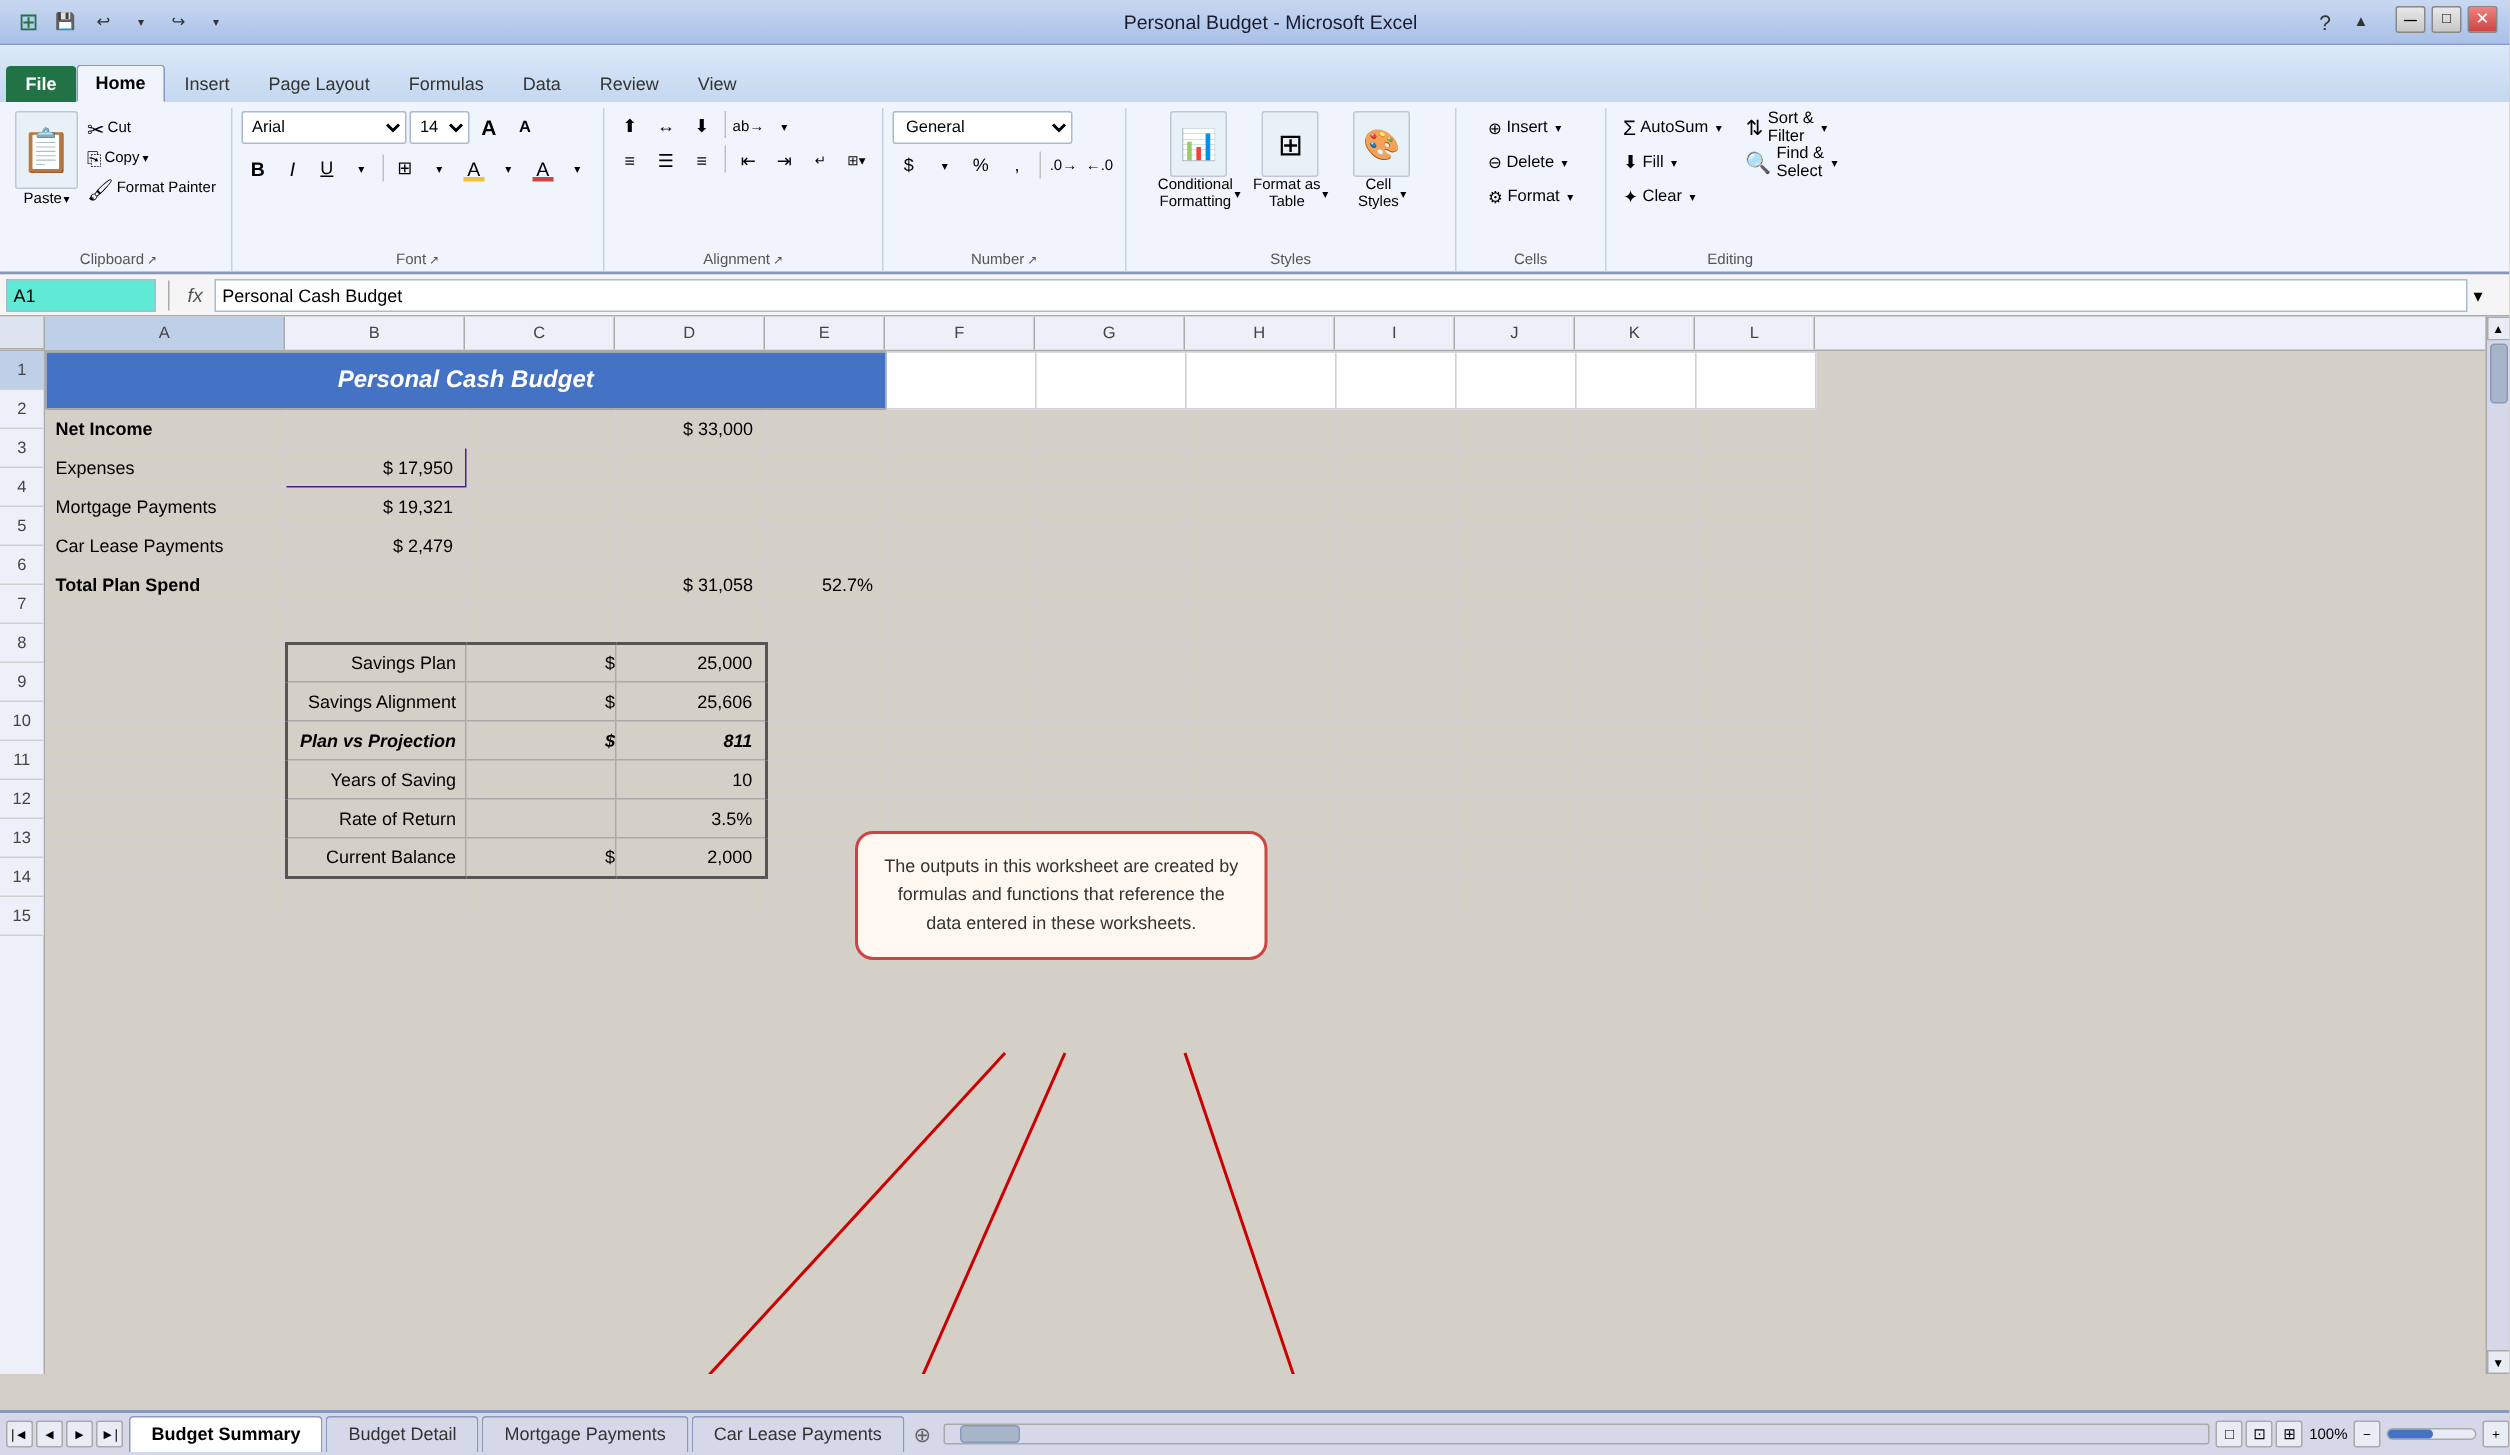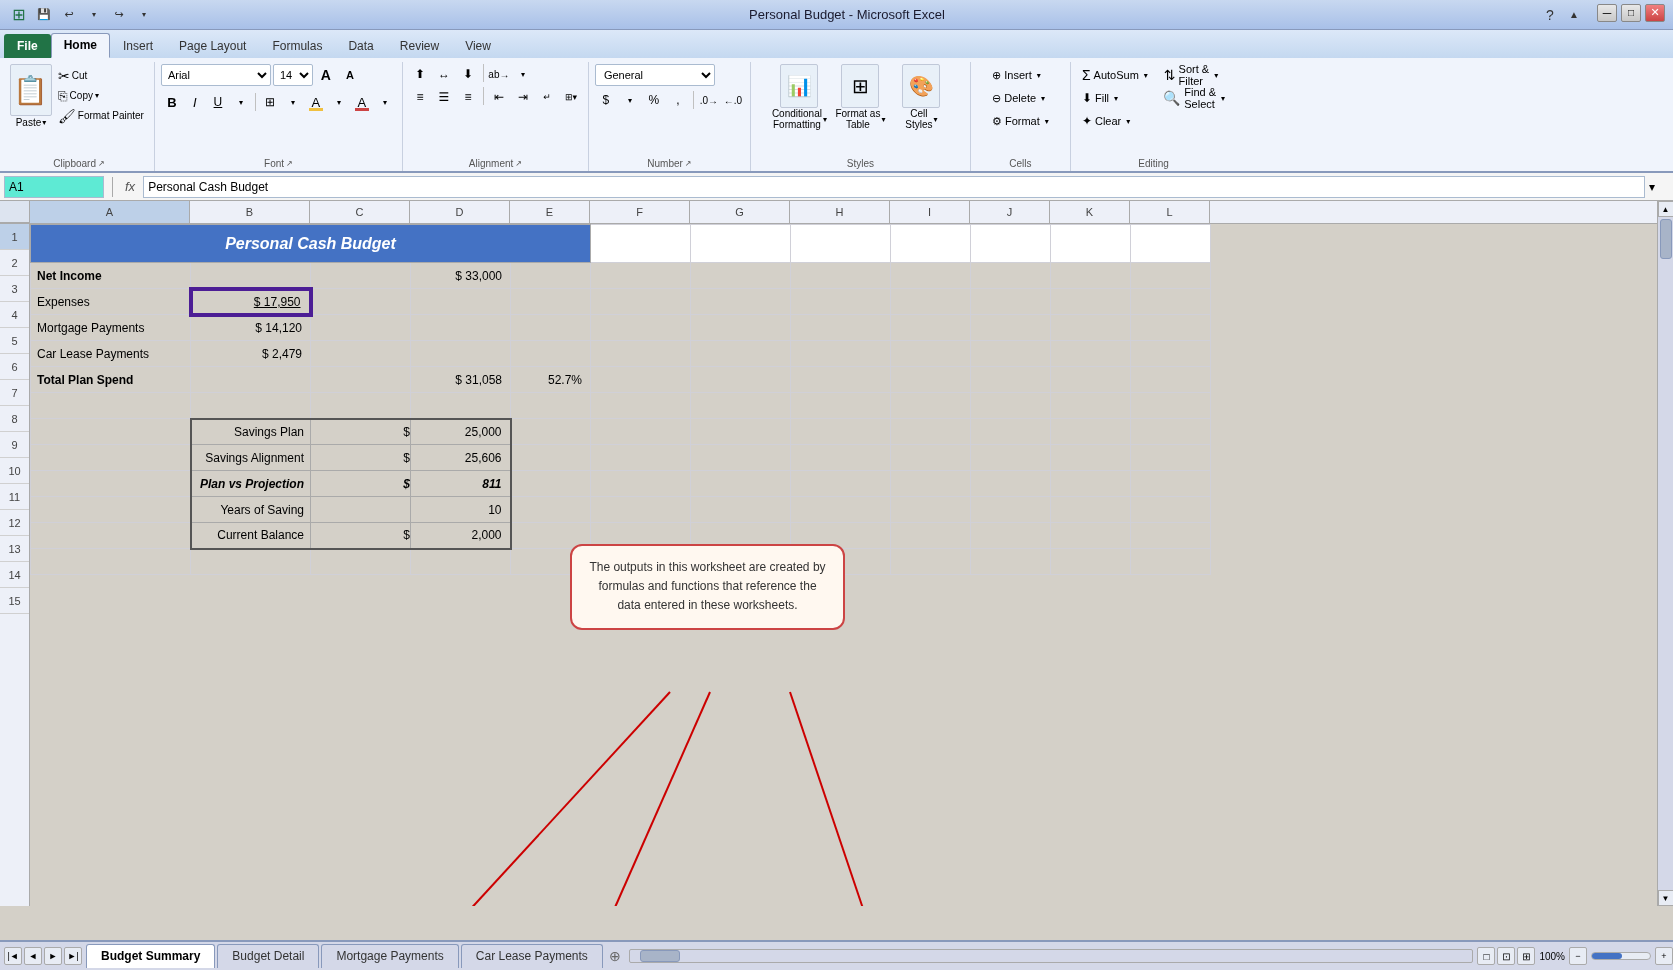--- a/index.html
+++ b/index.html
@@ -18,21 +18,21 @@
     .title-bar-left { display: flex; align-items: center; gap: 6px; }
     .title-bar-center { font-size: 13px; color: #1a1a2e; font-weight: normal; }
     .title-bar-right { display: flex; gap: 4px; }
     .title-btn { width: 20px; height: 18px; background: linear-gradient(to bottom, #e8e8e8, #c8c8c8); border: 1px solid #888; border-radius: 2px; cursor: pointer; display: flex; align-items: center; justify-content: center; font-size: 10px; }
     .quick-access { display: flex; gap: 3px; align-items: center; }
     .qa-btn { width: 22px; height: 22px; background: none; border: none; cursor: pointer; display: flex; align-items: center; justify-content: center; font-size: 11px; color: #333; }
 
     
     .ribbon-tabs {
       background: linear-gradient(to bottom, #dce8f8, #c4d8f0);
-      height: 28px;
+      height: 38px;
       display: flex;
       align-items: flex-end;
       padding-left: 4px;
       border-bottom: none;
     }
     .ribbon-tab {
       padding: 4px 12px 5px;
       font-size: 12px;
       cursor: pointer;
       border: 1px solid transparent;
@@ -530,41 +530,41 @@
                 <td style="border:1px solid #d0d0d8;"></td>
                 <td style="border:1px solid #d0d0d8;"></td>
                 <td style="border:1px solid #d0d0d8;"></td>
                 <td style="border:1px solid #d0d0d8;"></td>
               </tr>
 
               <tr>
                 <td style="border:1px solid #d0d0d8;height:26px;padding:0 6px;">
                   <span>Expenses</span>
                 </td>
-                <td style="text-align:right;padding-right:8px;border:4px solid #4c1d95;text-decoration:underline;">
+                <td style="text-align:right;padding-right:8px;border:1px solid #4c1d95;">
                   <span>$ 17,950</span>
                 </td>
                 <td style="border:1px solid #d0d0d8;"></td>
                 <td style="border:1px solid #d0d0d8;"></td>
                 <td style="border:1px solid #d0d0d8;"></td>
                 <td style="border:1px solid #d0d0d8;"></td>
                 <td style="border:1px solid #d0d0d8;"></td>
                 <td style="border:1px solid #d0d0d8;"></td>
                 <td style="border:1px solid #d0d0d8;"></td>
                 <td style="border:1px solid #d0d0d8;"></td>
                 <td style="border:1px solid #d0d0d8;"></td>
                 <td style="border:1px solid #d0d0d8;"></td>
               </tr>
 
               <tr>
                 <td style="border:1px solid #d0d0d8;height:26px;padding:0 6px;">
                   <span>Mortgage Payments</span>
                 </td>
                 <td style="text-align:right;padding-right:8px;border:1px solid #d0d0d8;">
-                  <span>$ 14,120</span>
+                  <span>$ 19,321</span>
                 </td>
                 <td style="border:1px solid #d0d0d8;"></td>
                 <td style="border:1px solid #d0d0d8;"></td>
                 <td style="border:1px solid #d0d0d8;"></td>
                 <td style="border:1px solid #d0d0d8;"></td>
                 <td style="border:1px solid #d0d0d8;"></td>
                 <td style="border:1px solid #d0d0d8;"></td>
                 <td style="border:1px solid #d0d0d8;"></td>
                 <td style="border:1px solid #d0d0d8;"></td>
                 <td style="border:1px solid #d0d0d8;"></td>
@@ -702,20 +702,38 @@
                 <td style="border:1px solid #d0d0d8;"></td>
                 <td style="border:1px solid #d0d0d8;"></td>
                 <td style="border:1px solid #d0d0d8;"></td>
                 <td style="border:1px solid #d0d0d8;"></td>
                 <td style="border:1px solid #d0d0d8;"></td>
                 <td style="border:1px solid #d0d0d8;"></td>
                 <td style="border:1px solid #d0d0d8;"></td>
                 <td style="border:1px solid #d0d0d8;"></td>
               </tr>
 
+              <tr>
+                <td style="border:1px solid #d0d0d8;height:26px;"></td>
+                <td style="text-align:right;padding-right:6px;border-left:2px solid #555;border-top:1px solid #aaa;border-bottom:1px solid #aaa;border-right:1px solid #aaa;">
+                  <span>Rate of Return</span>
+                </td>
+                <td style="border-top:1px solid #aaa;border-bottom:1px solid #aaa;border-right:1px solid #aaa;"></td>
+                <td style="text-align:right;padding-right:8px;border-right:2px solid #555;border-top:1px solid #aaa;border-bottom:1px solid #aaa;">
+                  <span>3.5%</span>
+                </td>
+                <td style="border:1px solid #d0d0d8;"></td>
+                <td style="border:1px solid #d0d0d8;"></td>
+                <td style="border:1px solid #d0d0d8;"></td>
+                <td style="border:1px solid #d0d0d8;"></td>
+                <td style="border:1px solid #d0d0d8;"></td>
+                <td style="border:1px solid #d0d0d8;"></td>
+                <td style="border:1px solid #d0d0d8;"></td>
+                <td style="border:1px solid #d0d0d8;"></td>
+              </tr>
 
               <tr>
                 <td style="border:1px solid #d0d0d8;height:26px;"></td>
                 <td style="text-align:right;padding-right:6px;border-left:2px solid #555;border-bottom:2px solid #555;border-top:1px solid #aaa;border-right:1px solid #aaa;">
                   <span>Current Balance</span>
                 </td>
                 <td style="text-align:right;border-bottom:2px solid #555;border-top:1px solid #aaa;border-right:1px solid #aaa;">
                   <span>$</span>
                 </td>
                 <td style="text-align:right;padding-right:8px;border-right:2px solid #555;border-bottom:2px solid #555;border-top:1px solid #aaa;margin-left:20px;">

